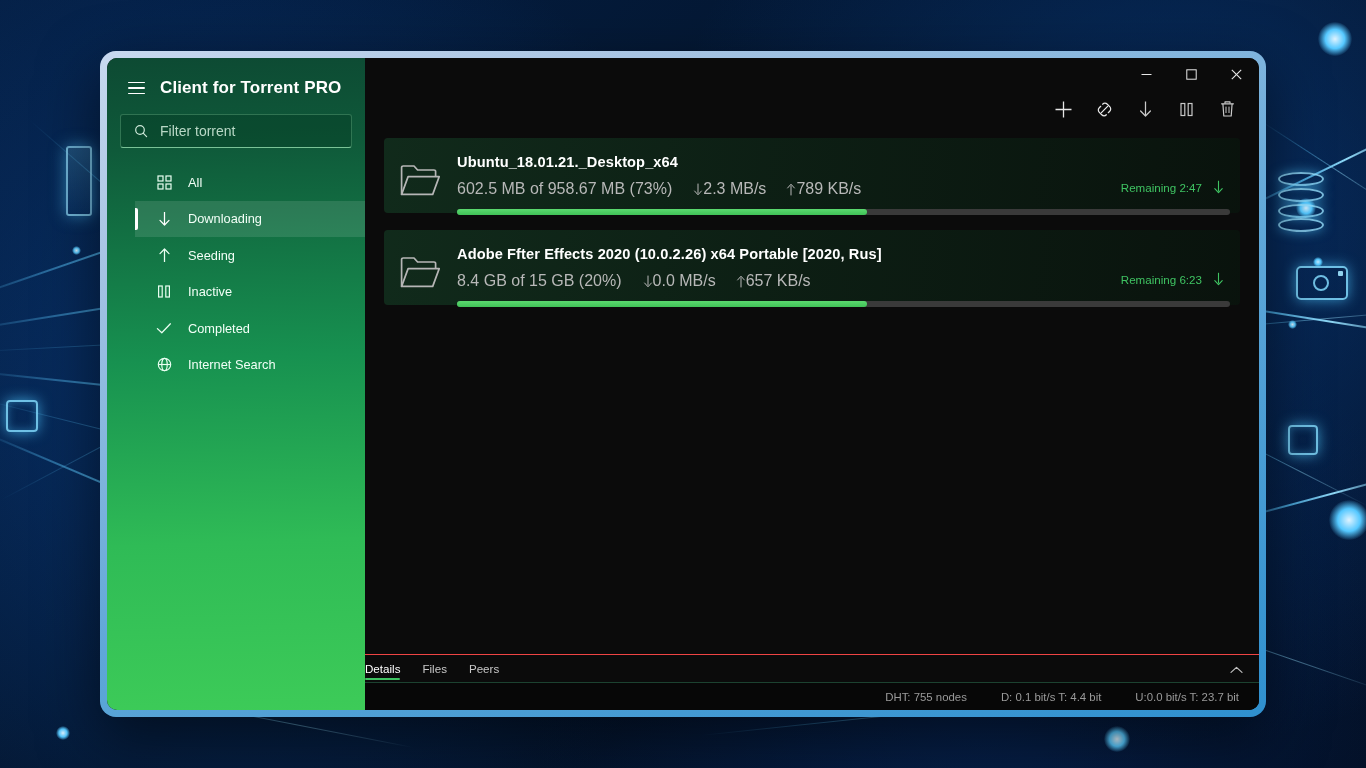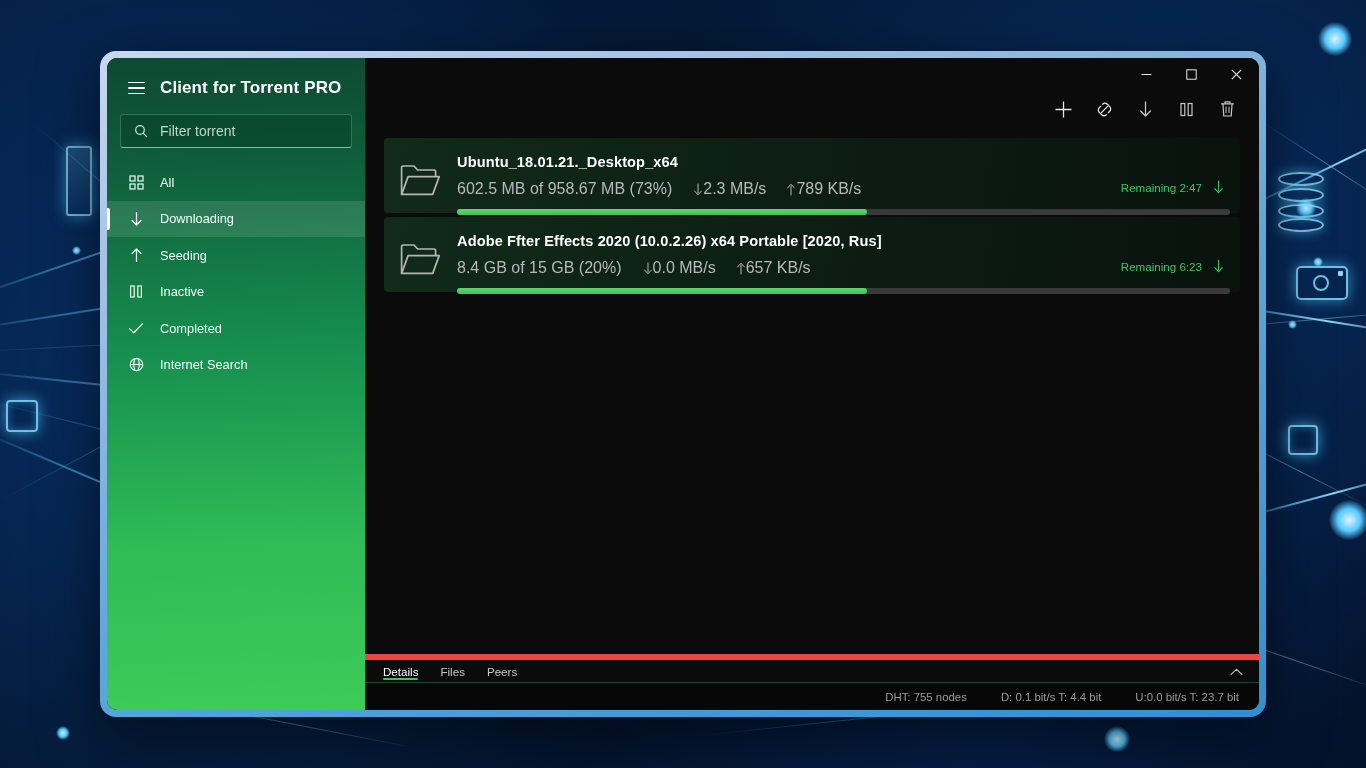--- a/index.html
+++ b/index.html
@@ -58,54 +58,54 @@
   .app-title { color:#fff; font-size:17px; font-weight:700; letter-spacing:.1px; }
 
   .search-box { margin:2px 13px 0 13px; height:34px; display:flex; align-items:center; gap:12px;
     padding:0 13px; background:rgba(0,45,25,.30); border:1px solid rgba(150,230,180,.28);
     border-bottom:1px solid rgba(170,245,195,.70); border-radius:3px; }
   .search-box svg { flex:0 0 14px; }
   .search-input { background:transparent; border:none; outline:none; color:#dff4e6;
     font-family:"Liberation Sans", sans-serif; font-size:14px; width:100%; }
   .search-input::placeholder { color:#b9d8c6; }
 
-  .nav { margin-top:16px; }
+  .nav { margin-top:16px;margin-left:28px; }
   .nav-item { position:relative; height:36.5px; display:flex; align-items:center; gap:16px;
     padding-left:21px; color:#f2fff7; font-size:12.8px; cursor:pointer; }
   .nav-item .ic { width:16px; flex:0 0 16px; display:flex; align-items:center; justify-content:center; }
   .nav-item.active { background:rgba(255,255,255,.115); }
   .nav-item.active::before { content:""; position:absolute; left:0; top:7px; bottom:7px; width:3px;
     background:#fff; border-radius:0 2px 2px 0; }
   .nav-spacer { flex:1; }
   .settings-item { height:40px; margin-bottom:14px; }
 
   
   .main { flex:1; display:flex; flex-direction:column; background:#0b0b0b; position:relative; }
   .titlebar { height:33px; display:flex; justify-content:flex-end; align-items:stretch; }
   .wbtn { width:45px; display:flex; align-items:center; justify-content:center; cursor:pointer; }
 
   .toolbar { height:36px; display:flex; justify-content:flex-end; align-items:center; gap:11px; padding-right:17px; }
   .tbtn { width:30px; height:30px; display:flex; align-items:center; justify-content:center;
     border-radius:4px; cursor:pointer; }
 
   .list { padding:11px 19px 0 19px; flex:1; overflow:hidden; }
-  .torrent { position:relative; height:75px; border-radius:4px; margin-bottom:4px; cursor:pointer;
+  .torrent { position:relative; height:75px; border-radius:4px; margin-bottom:17px; cursor:pointer;
     background:linear-gradient(95deg, rgba(17,44,28,.95) 0%, rgba(13,33,21,.9) 45%, rgba(9,20,13,.85) 100%); }
   .t-icon { position:absolute; left:16px; top:25px; }
   .t-name { position:absolute; left:73px; top:16px; color:#fff; font-size:14.6px; font-weight:700; letter-spacing:.1px; }
   .t-meta { position:absolute; left:73px; top:42px; display:flex; align-items:flex-start; color:#b8b8b8; font-size:16px; }
   .t-meta .sz { margin-right:21px; }
   .t-meta .rate { display:flex; align-items:center; gap:0; margin-right:20px; }
   .t-remaining { position:absolute; right:38px; top:43px; color:#3fc362; font-size:11.6px; }
   .t-remaining-ic { position:absolute; right:16px; top:42px; }
   .pbar { position:absolute; left:73px; right:10px; top:71px; height:6px; border-radius:3px; background:#3a3a3a; }
   .pfill { height:100%; border-radius:3px; background:linear-gradient(180deg,#5bd96f,#40c257); }
 
   
-  .tabs { height:28px; border-top:6px solid #ef4444; display:flex; align-items:center; padding-left:18px; gap:22px; position:relative; }
+  .tabs { height:28px; border-top:1px solid #ef4444; display:flex; align-items:center; gap:22px; position:relative; }
   .tab { color:#c8c8c8; font-size:11.6px; cursor:pointer; height:100%; display:flex; align-items:center; position:relative; }
   .tab.active { color:#fff; }
   .tab.active::after { content:""; position:absolute; left:0; right:0; bottom:2px; height:2px; background:#3fc362; border-radius:1px; }
   .chev { position:absolute; right:16px; top:50%; transform:translateY(-50%); cursor:pointer; }
   .statusbar { height:28px; border-top:1px solid #1c4230; display:flex; justify-content:flex-end;
     align-items:center; gap:34px; padding-right:20px; background:#070707; }
   .status-item { color:#9a9a9a; font-size:11.4px; }
 </style>
 </head>
 <body>

